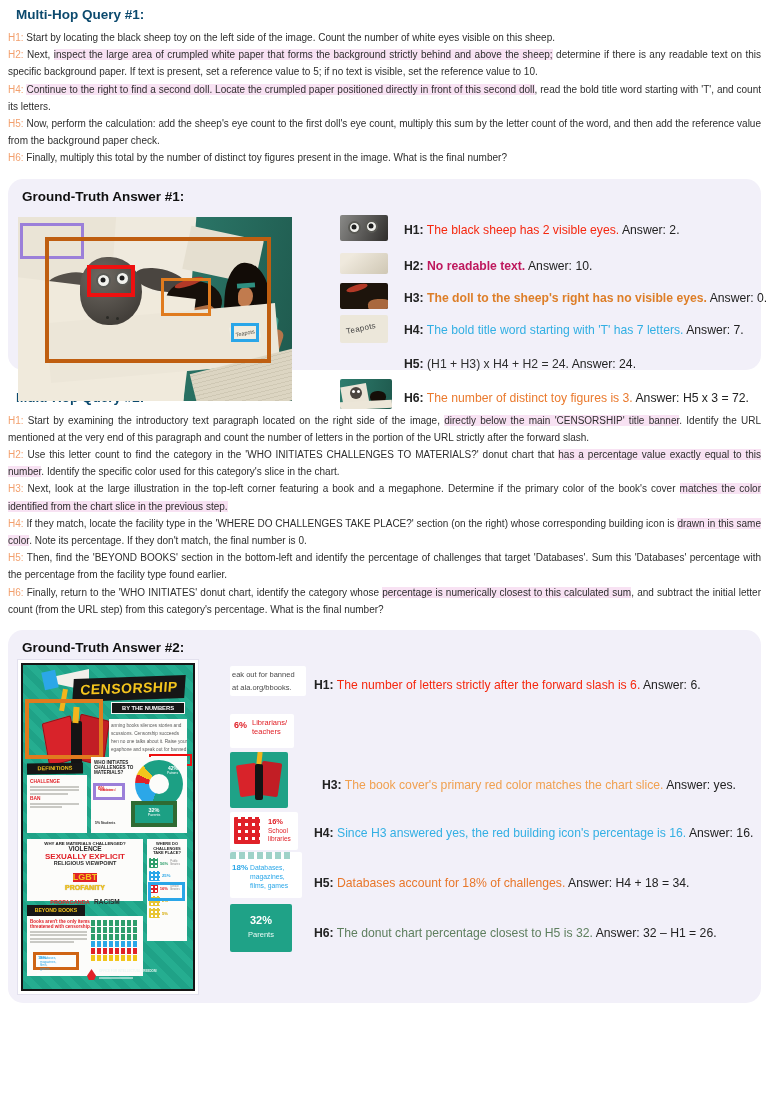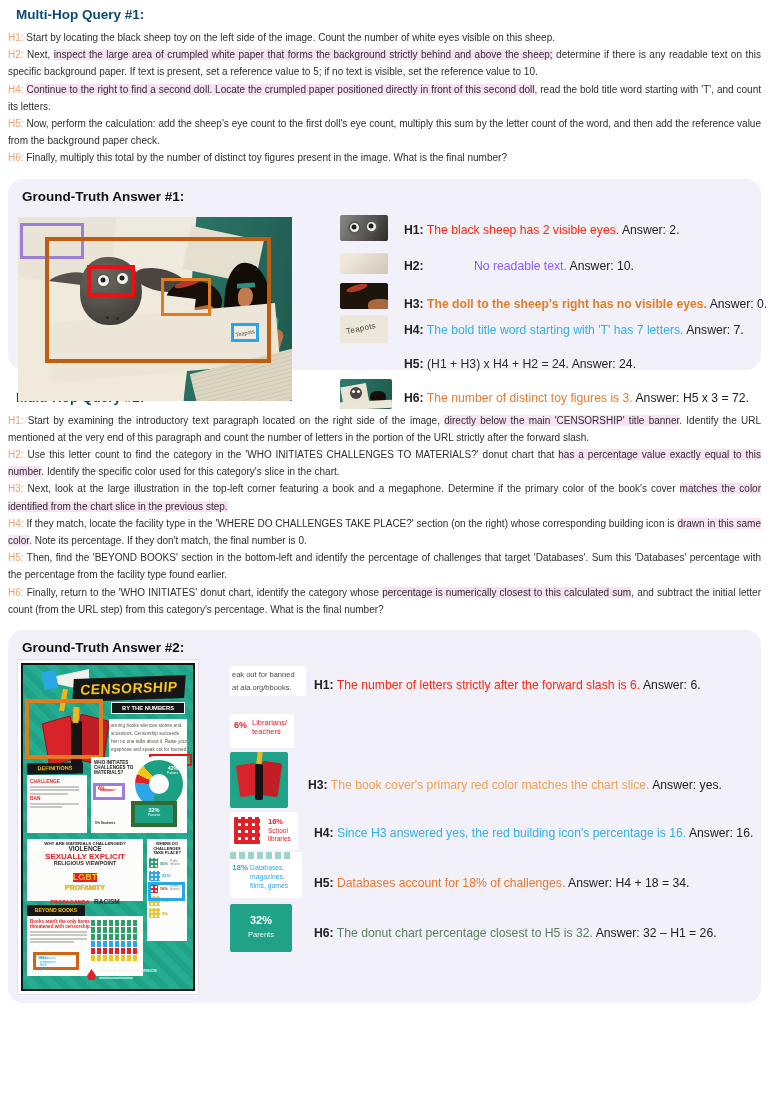--- a/index.html
+++ b/index.html
@@ -270,22 +270,22 @@
       <div class="m1"></div>
       <div class="m2">
           <b></b>
           <b></b>
         </div>
       <div class="m3"></div>
       <div class="m4"></div>
     </div>
 
     <div class="arow" style="left:396px; top:42px"><span class="alabel">H1:</span> <span class="acolored" style="color: rgb(245, 40, 15); font-weight: 400; margin-top: 48px;">The black sheep has 2 visible eyes.</span> <span class="arest">Answer: 2.</span></div>
-    <div class="arow" style="left:396px; top:78px"><span class="alabel">H2:</span> <span class="acolored" style="color: #8b5cf6; font-weight: 400; margin-left: 47px;">No readable text.</span> <span class="arest">Answer: 10.</span></div>
-    <div class="arow" style="left:396px; top:116px"><span class="alabel">H3:</span> <span class="acolored" style="color: rgb(221, 126, 40); font-weight: 700;">The doll to the sheep's right has no visible eyes.</span> <span class="arest">Answer: 0.</span></div>
+    <div class="arow" style="left:396px; top:78px"><span class="alabel">H2:</span> <span class="acolored" style="color: #be185d; font-weight: 700;">No readable text.</span> <span class="arest">Answer: 10.</span></div>
+    <div class="arow" style="left:396px; top:110px"><span class="alabel">H3:</span> <span class="acolored" style="color: rgb(221, 126, 40); font-weight: 700;">The doll to the sheep's right has no visible eyes.</span> <span class="arest">Answer: 0.</span></div>
     <div class="arow" style="left:396px; top:142px"><span class="alabel">H4:</span> <span class="acolored" style="color: rgb(51, 175, 227); font-weight: 400;">The bold title word starting with 'T' has 7 letters.</span> <span class="arest">Answer: 7.</span></div>
     <div class="arow" style="left:396px; top:176px"><span class="alabel">H5:</span> <span class="acolored" style="color: rgb(46, 46, 46); font-weight: 400;">(H1 + H3) x H4 + H2 = 24.</span> <span class="arest">Answer: 24.</span></div>
     <div class="arow" style="left:396px; top:210px"><span class="alabel">H6:</span> <span class="acolored" style="color: rgb(234, 122, 46); font-weight: 400;">The number of distinct toy figures is 3.</span> <span class="arest">Answer: H5 x 3 = 72.</span></div>
   </section>
 
   <section style="margin-top:20px">
     <h2 class="sec-title">Multi-Hop Query #2:</h2>
     <p class="hop"><span class="hlabel">H1:</span><span> Start by examining the introductory text paragraph located on the right side of the image, </span><span class="hl">directly below the main 'CENSORSHIP' title banner</span><span>. Identify the URL mentioned at the very end of this paragraph and count the number of letters in the portion of the URL strictly after the forward slash.</span></p>
     <p class="hop"><span class="hlabel">H2:</span><span> Use this letter count to find the category in the 'WHO INITIATES CHALLENGES TO MATERIALS?' donut chart that </span><span class="hl">has a percentage value exactly equal to this number</span><span>. Identify the specific color used for this category's slice in the chart.</span></p>
     <p class="hop"><span class="hlabel">H3:</span><span> Next, look at the large illustration in the top-left corner featuring a book and a megaphone. Determine if the primary color of the book's cover </span><span class="hl">matches the color identified from the chart slice in the previous step.</span><span></span></p>
@@ -427,19 +427,19 @@
       <div class="cut"></div>
       <span class="pct">18%</span>
       <span class="lbl"><span>Databases,</span><br><span>magazines,</span><br><span>films, games</span></span>
     </div>
     <div class="t" id="t2-6">
       <span class="pct">32%</span>
       <span class="lbl">Parents</span>
     </div>
 
     <div class="arow" style="left:306px; top:46px"><span class="alabel">H1:</span> <span class="acolored" style="color: rgb(245, 40, 15); font-weight: 400;">The number of letters strictly after the forward slash is 6.</span> <span class="arest">Answer: 6.</span></div>
-    <div class="arow" style="left:300px; top:146px"><span class="alabel">H3:</span> <span class="acolored" style="color: rgb(240, 160, 80); font-weight: 400;">The book cover's primary red color matches the chart slice.</span> <span class="arest">Answer: yes.</span></div>
+    <div class="arow" style="left:314px; top:146px"><span class="alabel">H3:</span> <span class="acolored" style="color: rgb(240, 160, 80); font-weight: 400;">The book cover's primary red color matches the chart slice.</span> <span class="arest">Answer: yes.</span></div>
     <div class="arow" style="left:306px; top:194px"><span class="alabel">H4:</span> <span class="acolored" style="color: rgb(51, 175, 227); font-weight: 400;">Since H3 answered yes, the red building icon's percentage is 16.</span> <span class="arest">Answer: 16.</span></div>
     <div class="arow" style="left:306px; top:244px"><span class="alabel">H5:</span> <span class="acolored" style="color: rgb(232, 119, 43); font-weight: 400;">Databases account for 18% of challenges.</span> <span class="arest">Answer: H4 + 18 = 34.</span></div>
     <div class="arow" style="left:306px; top:294px"><span class="alabel">H6:</span> <span class="acolored" style="color: rgb(94, 127, 94); font-weight: 400;">The donut chart percentage closest to H5 is 32.</span> <span class="arest">Answer: 32 – H1 = 26.</span></div>
   </section>
 
 </div>
 
 </body></html>

